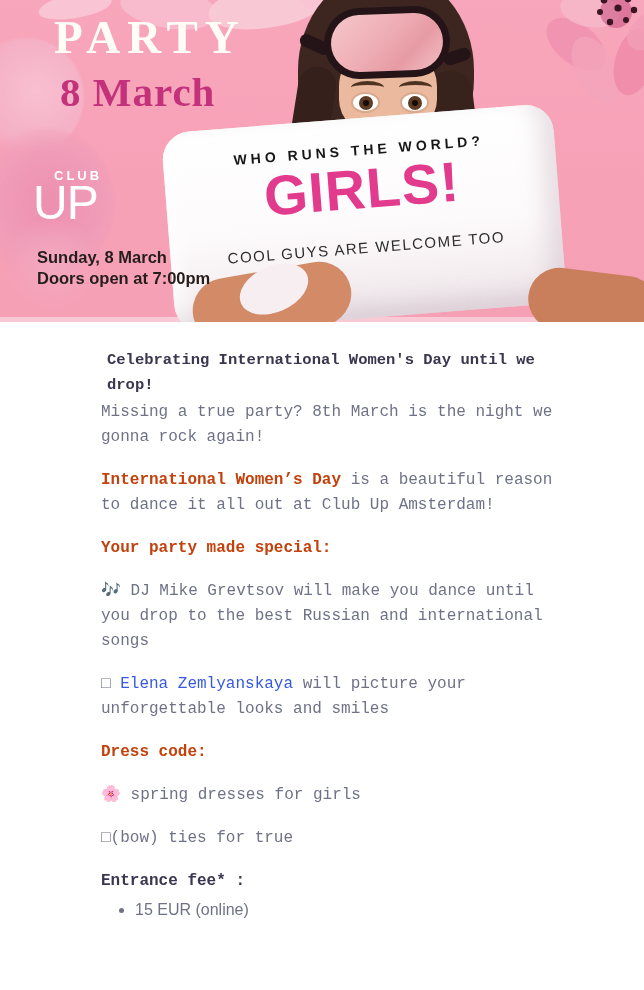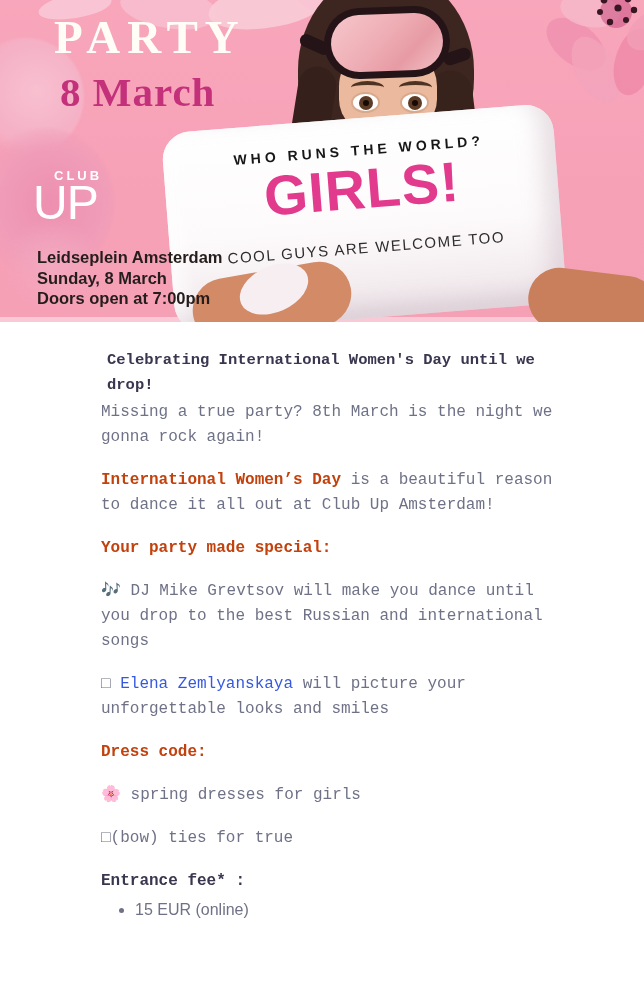--- a/index.html
+++ b/index.html
@@ -140,21 +140,20 @@
     </div>
     <div class="fold"></div>
 
     <div class="banner-title">PARTY</div>
     <div class="banner-date">8 March</div>
     <div class="logo">
       <div class="logo-top">CLUB</div>
       <div class="logo-bottom">UP</div>
     </div>
     <div class="venue">
-      <div>Leidseplein Amsterdam</div>
       <div>Sunday, 8 March</div>
       <div>Doors open at 7:00pm</div>
     </div>
   </header>
 
   <main>
     <p class="tagline">Celebrating International Women's Day until we drop!</p>
 
     <div id="paras">
         <p><span>Missing a true party? 8th March is the night we gonna rock again!</span></p>

